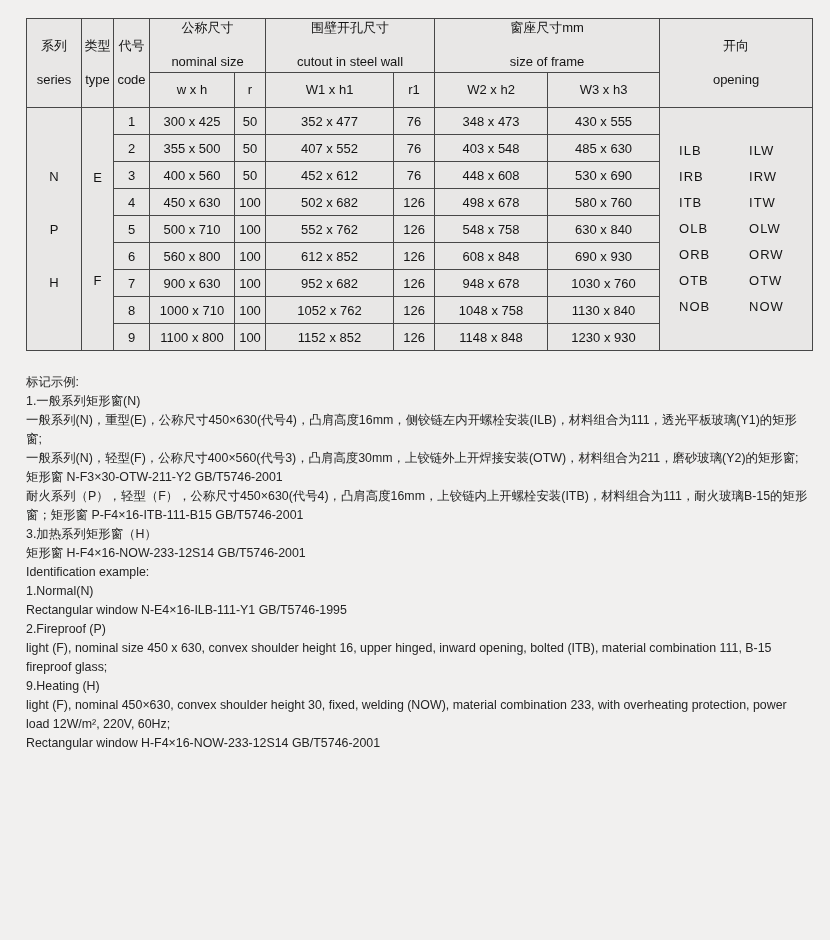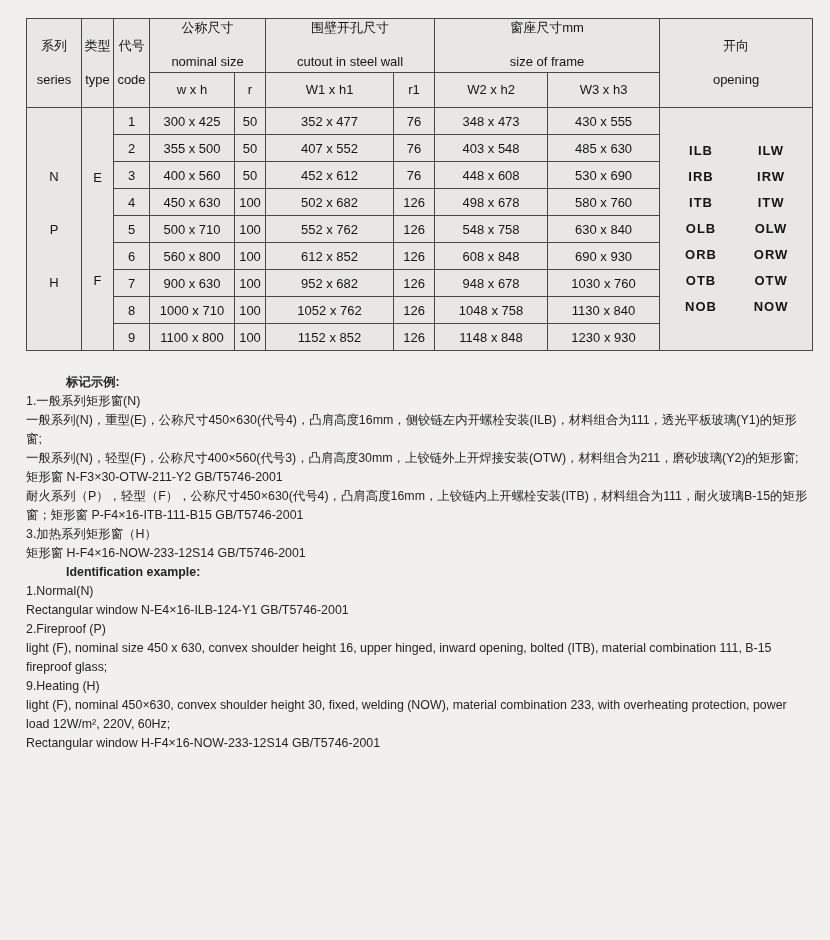--- a/index.html
+++ b/index.html
@@ -30,25 +30,25 @@
   }
   .hdr1 td{height:52px;}
   .hdr2 td{height:34px;}
   tr.body td{height:26px;}
   .hcell{display:flex;flex-direction:column;justify-content:center;gap:18px;align-items:center;line-height:1.25;}
   .hcell-span{display:flex;flex-direction:column;justify-content:space-evenly;align-items:center;height:88px;line-height:1.2;}
   .series-stack{display:flex;flex-direction:column;justify-content:center;align-items:center;gap:38px;height:100%;}
   .type-stack{display:flex;flex-direction:column;justify-content:center;align-items:center;gap:88px;height:100%;}
   .open-stack{display:flex;flex-direction:column;justify-content:center;gap:12px;height:100%;}
   .open-row{display:flex;justify-content:center;gap:26px;line-height:14px;}
-  .open-row span{width:44px;text-align:center;letter-spacing:1px;font-weight:bold;}
+  .open-row span{width:44px;text-align:left;letter-spacing:1px;}
 
   
   .notes{margin-top:22px;width:784px;font-size:12.4px;line-height:19px;color:#242424;}
-  .notes .title{font-weight:bold;margin-left:40px;}
+  .notes .title{font-weight:normal;}
   .notes div{min-height:19px;}
 </style>
 </head>
 <body>
 
 <div class="page">
 
   <table class="spec">
     <colgroup>
       <col style="width:55px">
@@ -249,21 +249,21 @@
     <div class="title">标记示例:</div>
     <div>1.一般系列矩形窗(N)</div>
     <div>一般系列(N)，重型(E)，公称尺寸450×630(代号4)，凸肩高度16mm，侧铰链左内开螺栓安装(ILB)，材料组合为111，透光平板玻璃(Y1)的矩形窗;</div>
     <div>一般系列(N)，轻型(F)，公称尺寸400×560(代号3)，凸肩高度30mm，上铰链外上开焊接安装(OTW)，材料组合为211，磨砂玻璃(Y2)的矩形窗;</div>
     <div>矩形窗 N-F3×30-OTW-211-Y2 GB/T5746-2001</div>
     <div>耐火系列（P），轻型（F），公称尺寸450×630(代号4)，凸肩高度16mm，上铰链内上开螺栓安装(ITB)，材料组合为111，耐火玻璃B-15的矩形窗；矩形窗 P-F4×16-ITB-111-B15 GB/T5746-2001</div>
     <div>3.加热系列矩形窗（H）</div>
     <div>矩形窗 H-F4×16-NOW-233-12S14 GB/T5746-2001</div>
     <div class="title">Identification example:</div>
     <div>1.Normal(N)</div>
-    <div>Rectangular window  N-E4×16-ILB-124-Y1  GB/T5746-2001</div>
+    <div>Rectangular window  N-E4×16-ILB-111-Y1  GB/T5746-1995</div>
     <div>2.Fireproof (P)</div>
     <div>light (F), nominal size 450 x 630, convex shoulder height 16, upper hinged, inward opening, bolted (ITB), material combination 111, B-15 fireproof glass;</div>
     <div>9.Heating (H)</div>
     <div>light (F), nominal 450×630, convex shoulder height 30, fixed, welding (NOW), material combination 233, with overheating protection, power load 12W/m², 220V, 60Hz;</div>
     <div>Rectangular window  H-F4×16-NOW-233-12S14  GB/T5746-2001</div>
   </div>
 
 </div>
 
 </body></html>

